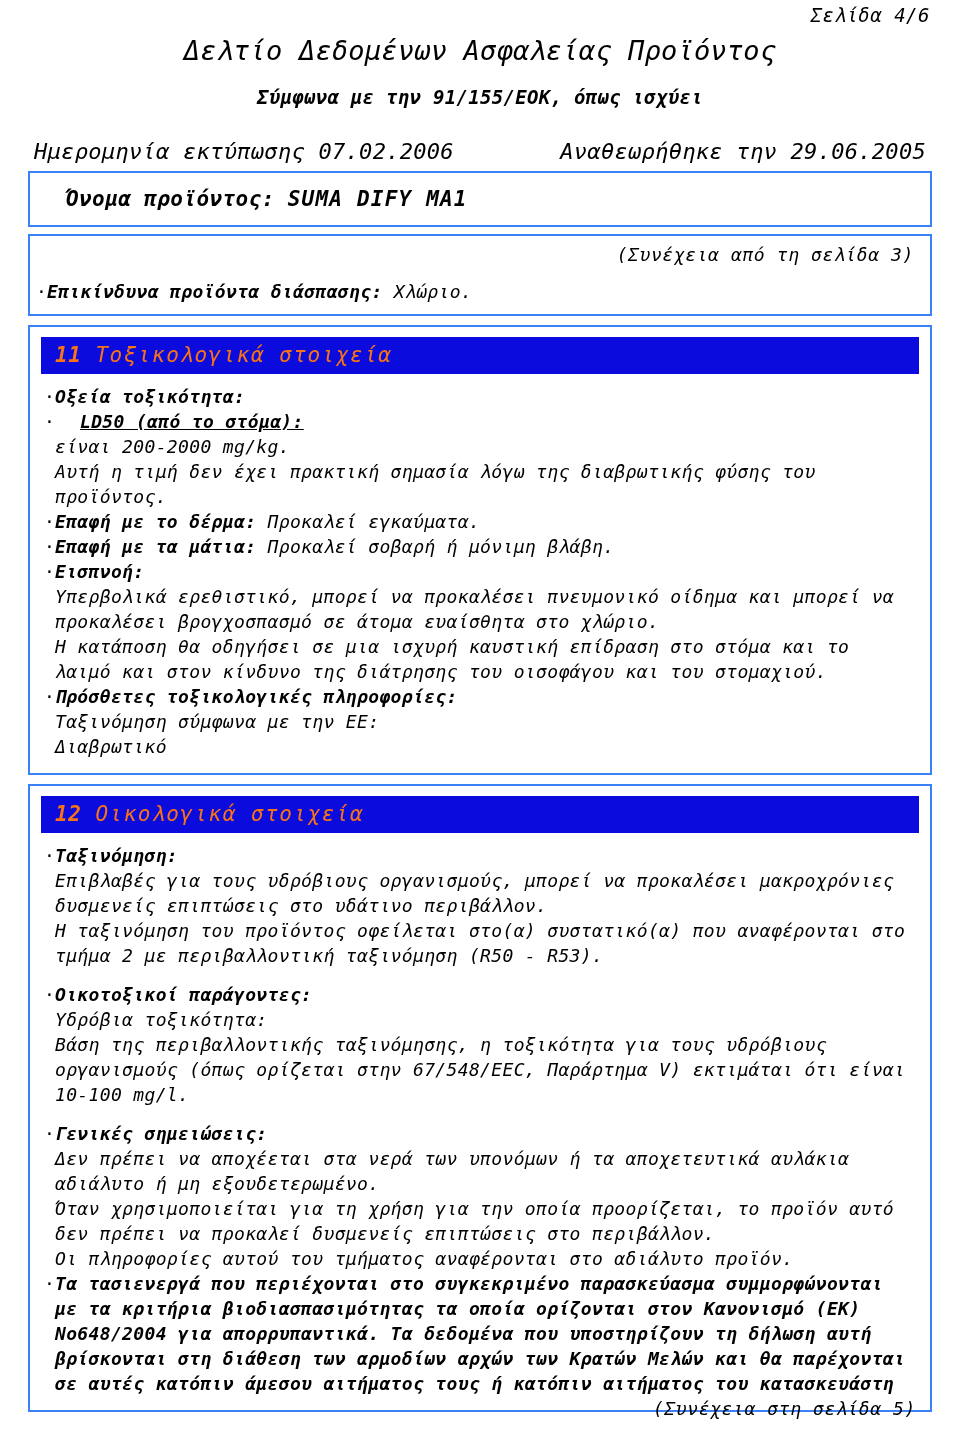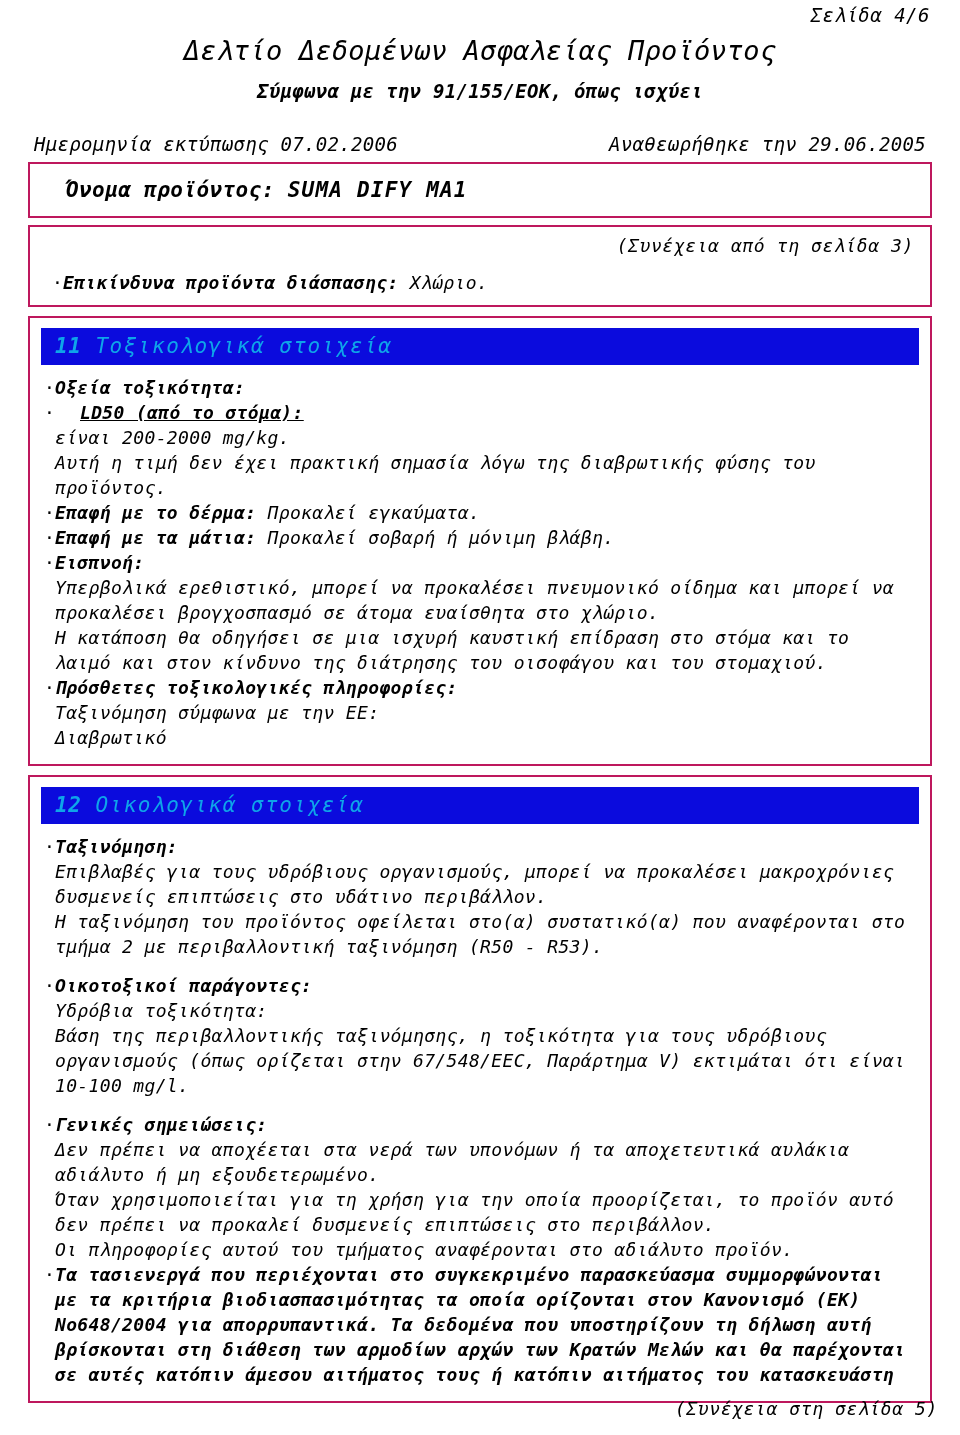--- a/index.html
+++ b/index.html
@@ -43,47 +43,47 @@
     margin-top: 7px;
     letter-spacing: 0.2px;
     white-space: nowrap;
   }
   .doc-subtitle {
     text-align: center;
     font-style: italic;
     font-weight: bold;
     font-size: 19px;
     line-height: 1.2;
-    margin-top: 12px;
+    margin-top: 18px;
     letter-spacing: 0.3px;
   }
 
   .date-row {
     display: flex;
     justify-content: space-between;
     font-style: italic;
-    font-size: 19px;
+    font-size: 22px;
     margin-top: 31px;
     padding: 0 6px 0 6px;
     letter-spacing: 0.3px;
   }
 
   
   .box {
-    border: 2px solid #be185d;
+    border: 2px solid #3b82f6;
     box-sizing: border-box;
     background: #ffffff;
     margin-top: 7px;
     padding: 10px 14px 10px 14px;
   }
   .box.product-box {
     padding: 14px 14px 14px 36px;
   }
   .box.cont-box {
-    padding: 8px 10px 10px 22px;
+    padding: 8px 10px 10px 6px;
   }
   .box.section-box {
     padding: 0 0 14px 0;
     margin-top: 9px;
   }
 
   .product-name {
     font-style: italic;
     font-weight: bold;
     font-size: 21px;
@@ -97,21 +97,21 @@
     text-align: right;
     font-style: italic;
     font-size: 18px;
     letter-spacing: 0.6px;
     padding-right: 6px;
   }
 
   
   .section-bar {
     background: #0b0bdd;
-    color: #0ea5e9;
+    color: #f97316;
     font-style: italic;
     font-size: 21px;
     padding: 6px 0 7px 14px;
     margin: 10px 11px 0 11px;
     letter-spacing: 1.5px;
   }
   .section-bar .sec-num {
     font-weight: bold;
     letter-spacing: 0.5px;
   }
@@ -154,21 +154,21 @@
   }
   .spacer { height: 14px; }
 
   
   .footer {
     text-align: right;
     font-style: italic;
     font-size: 18px;
     letter-spacing: 0.6px;
     position: absolute;
-    right: 22px;
+    right: 44px;
     bottom: 16px;
   }
 </style>
 </head>
 <body>
 
 <div class="page">
 
   <div class="page-number">Σελίδα 4/6</div>
 

